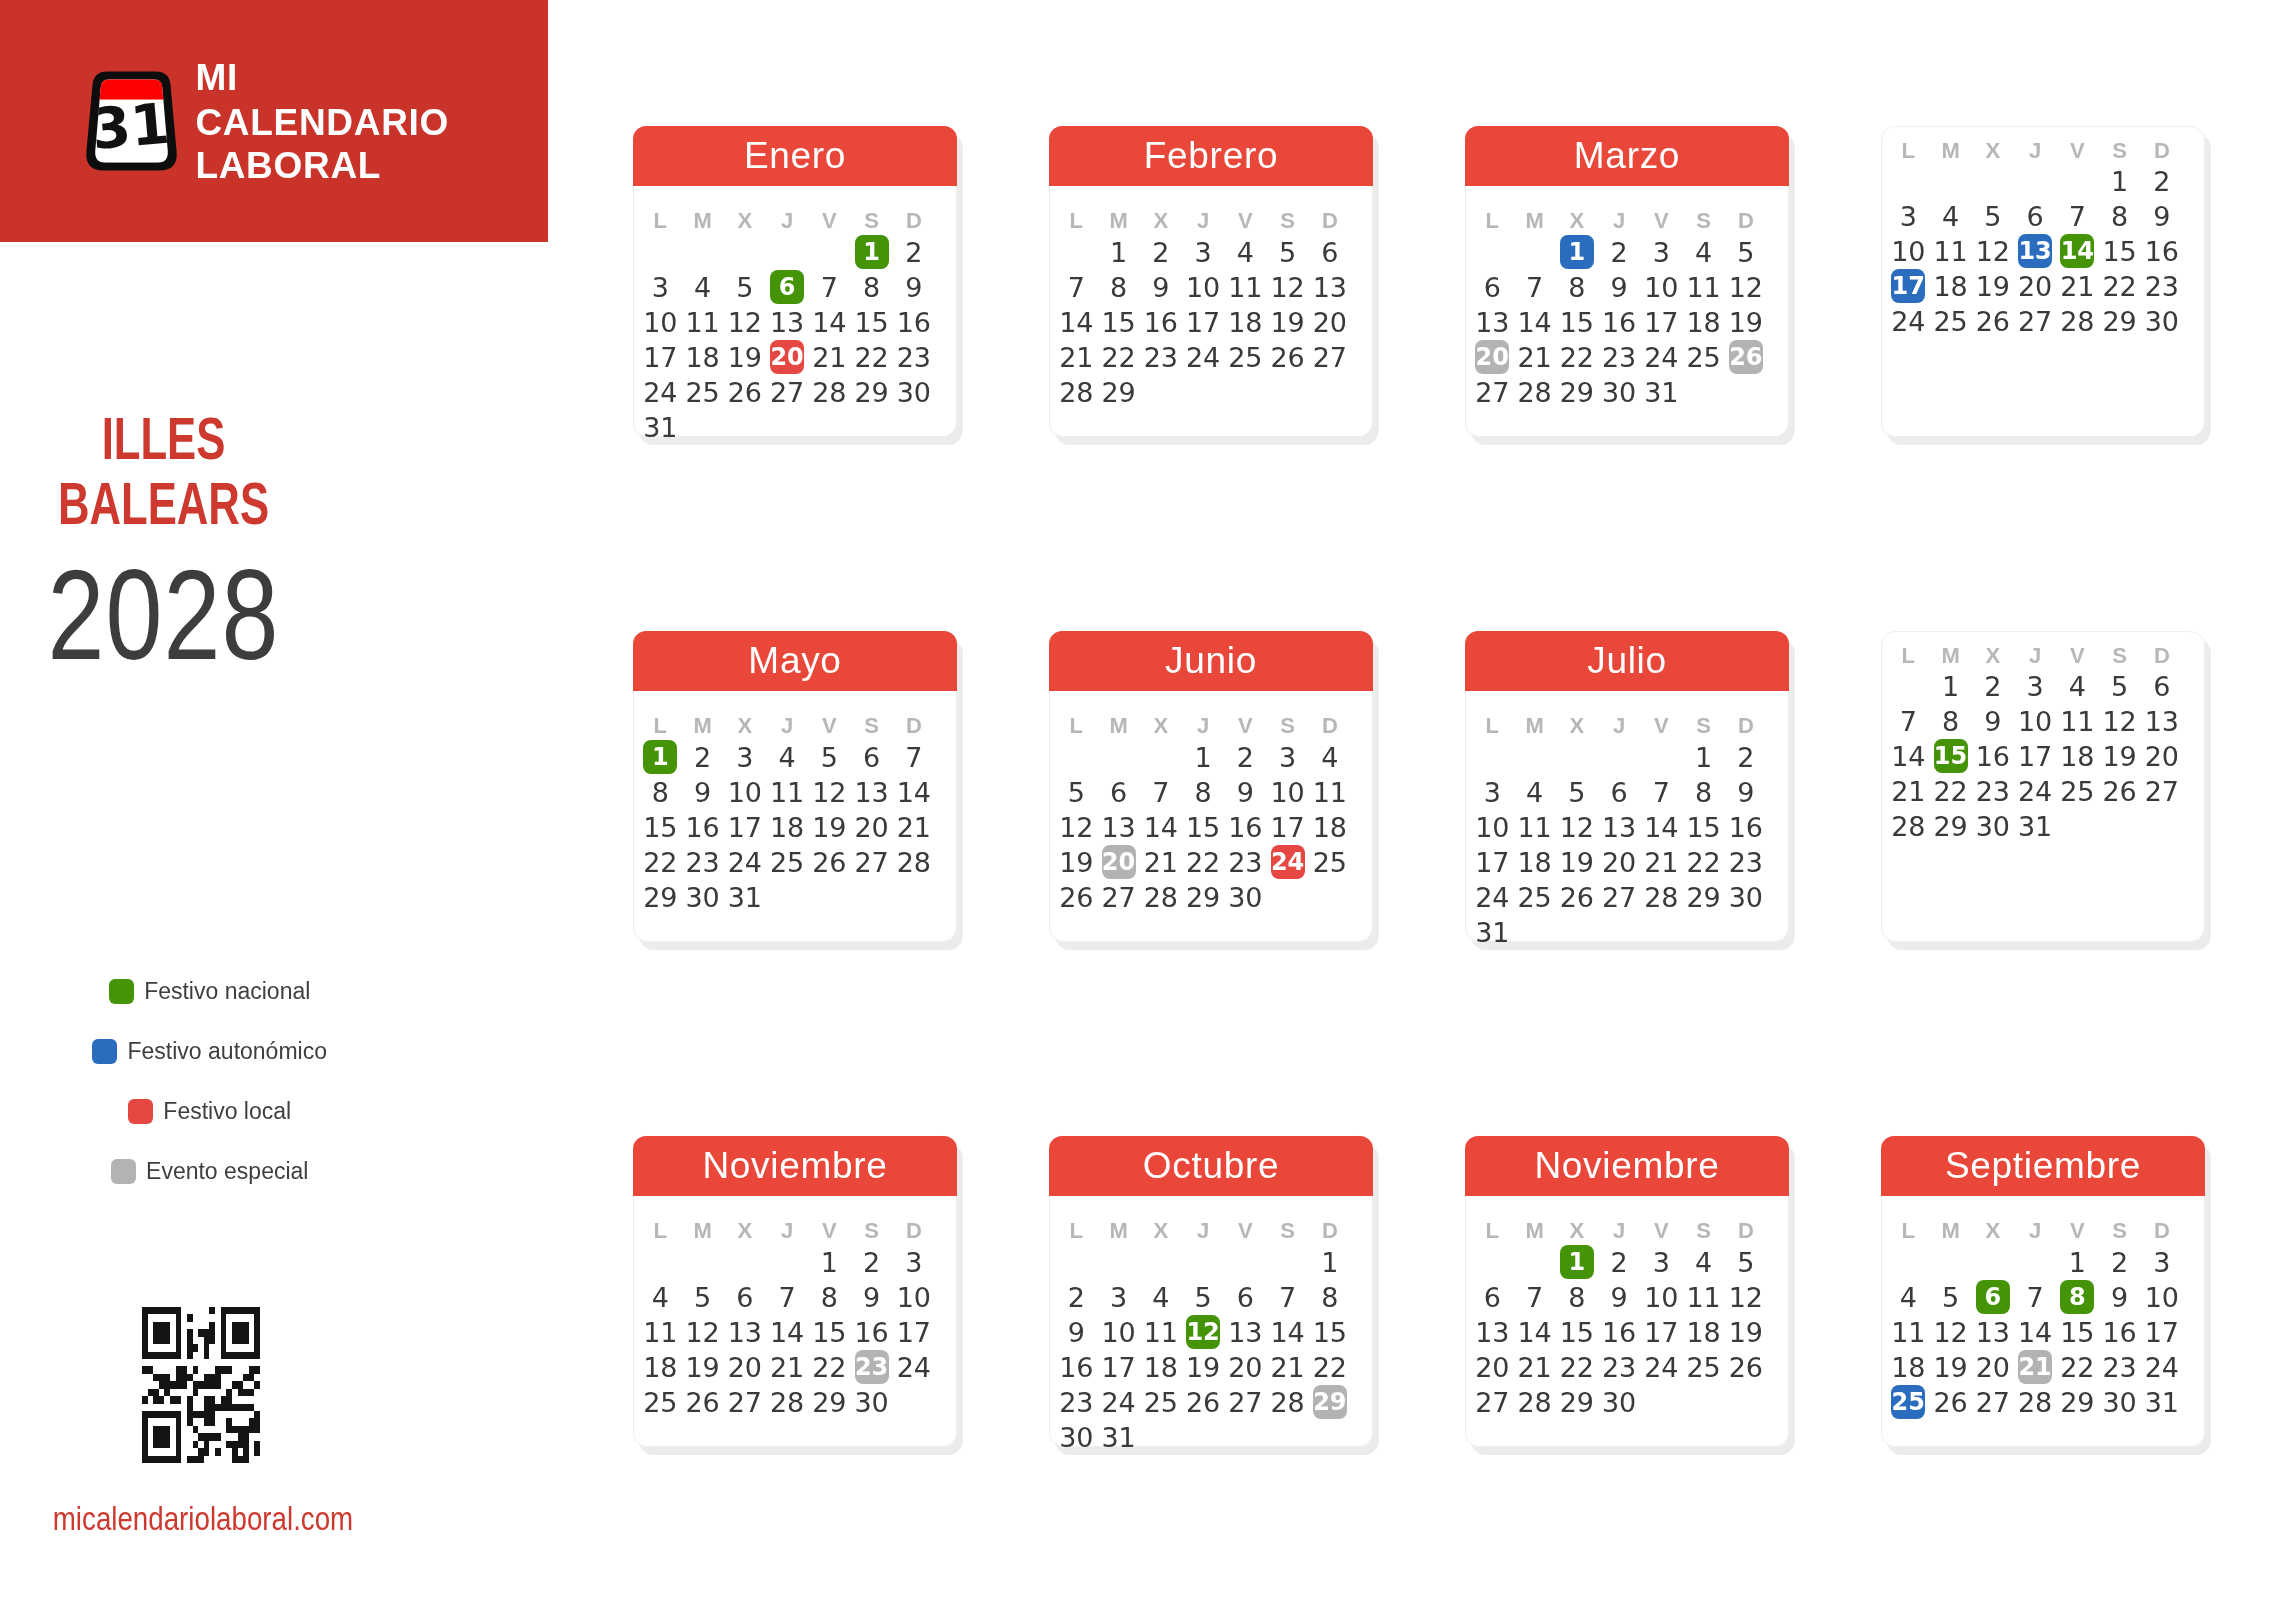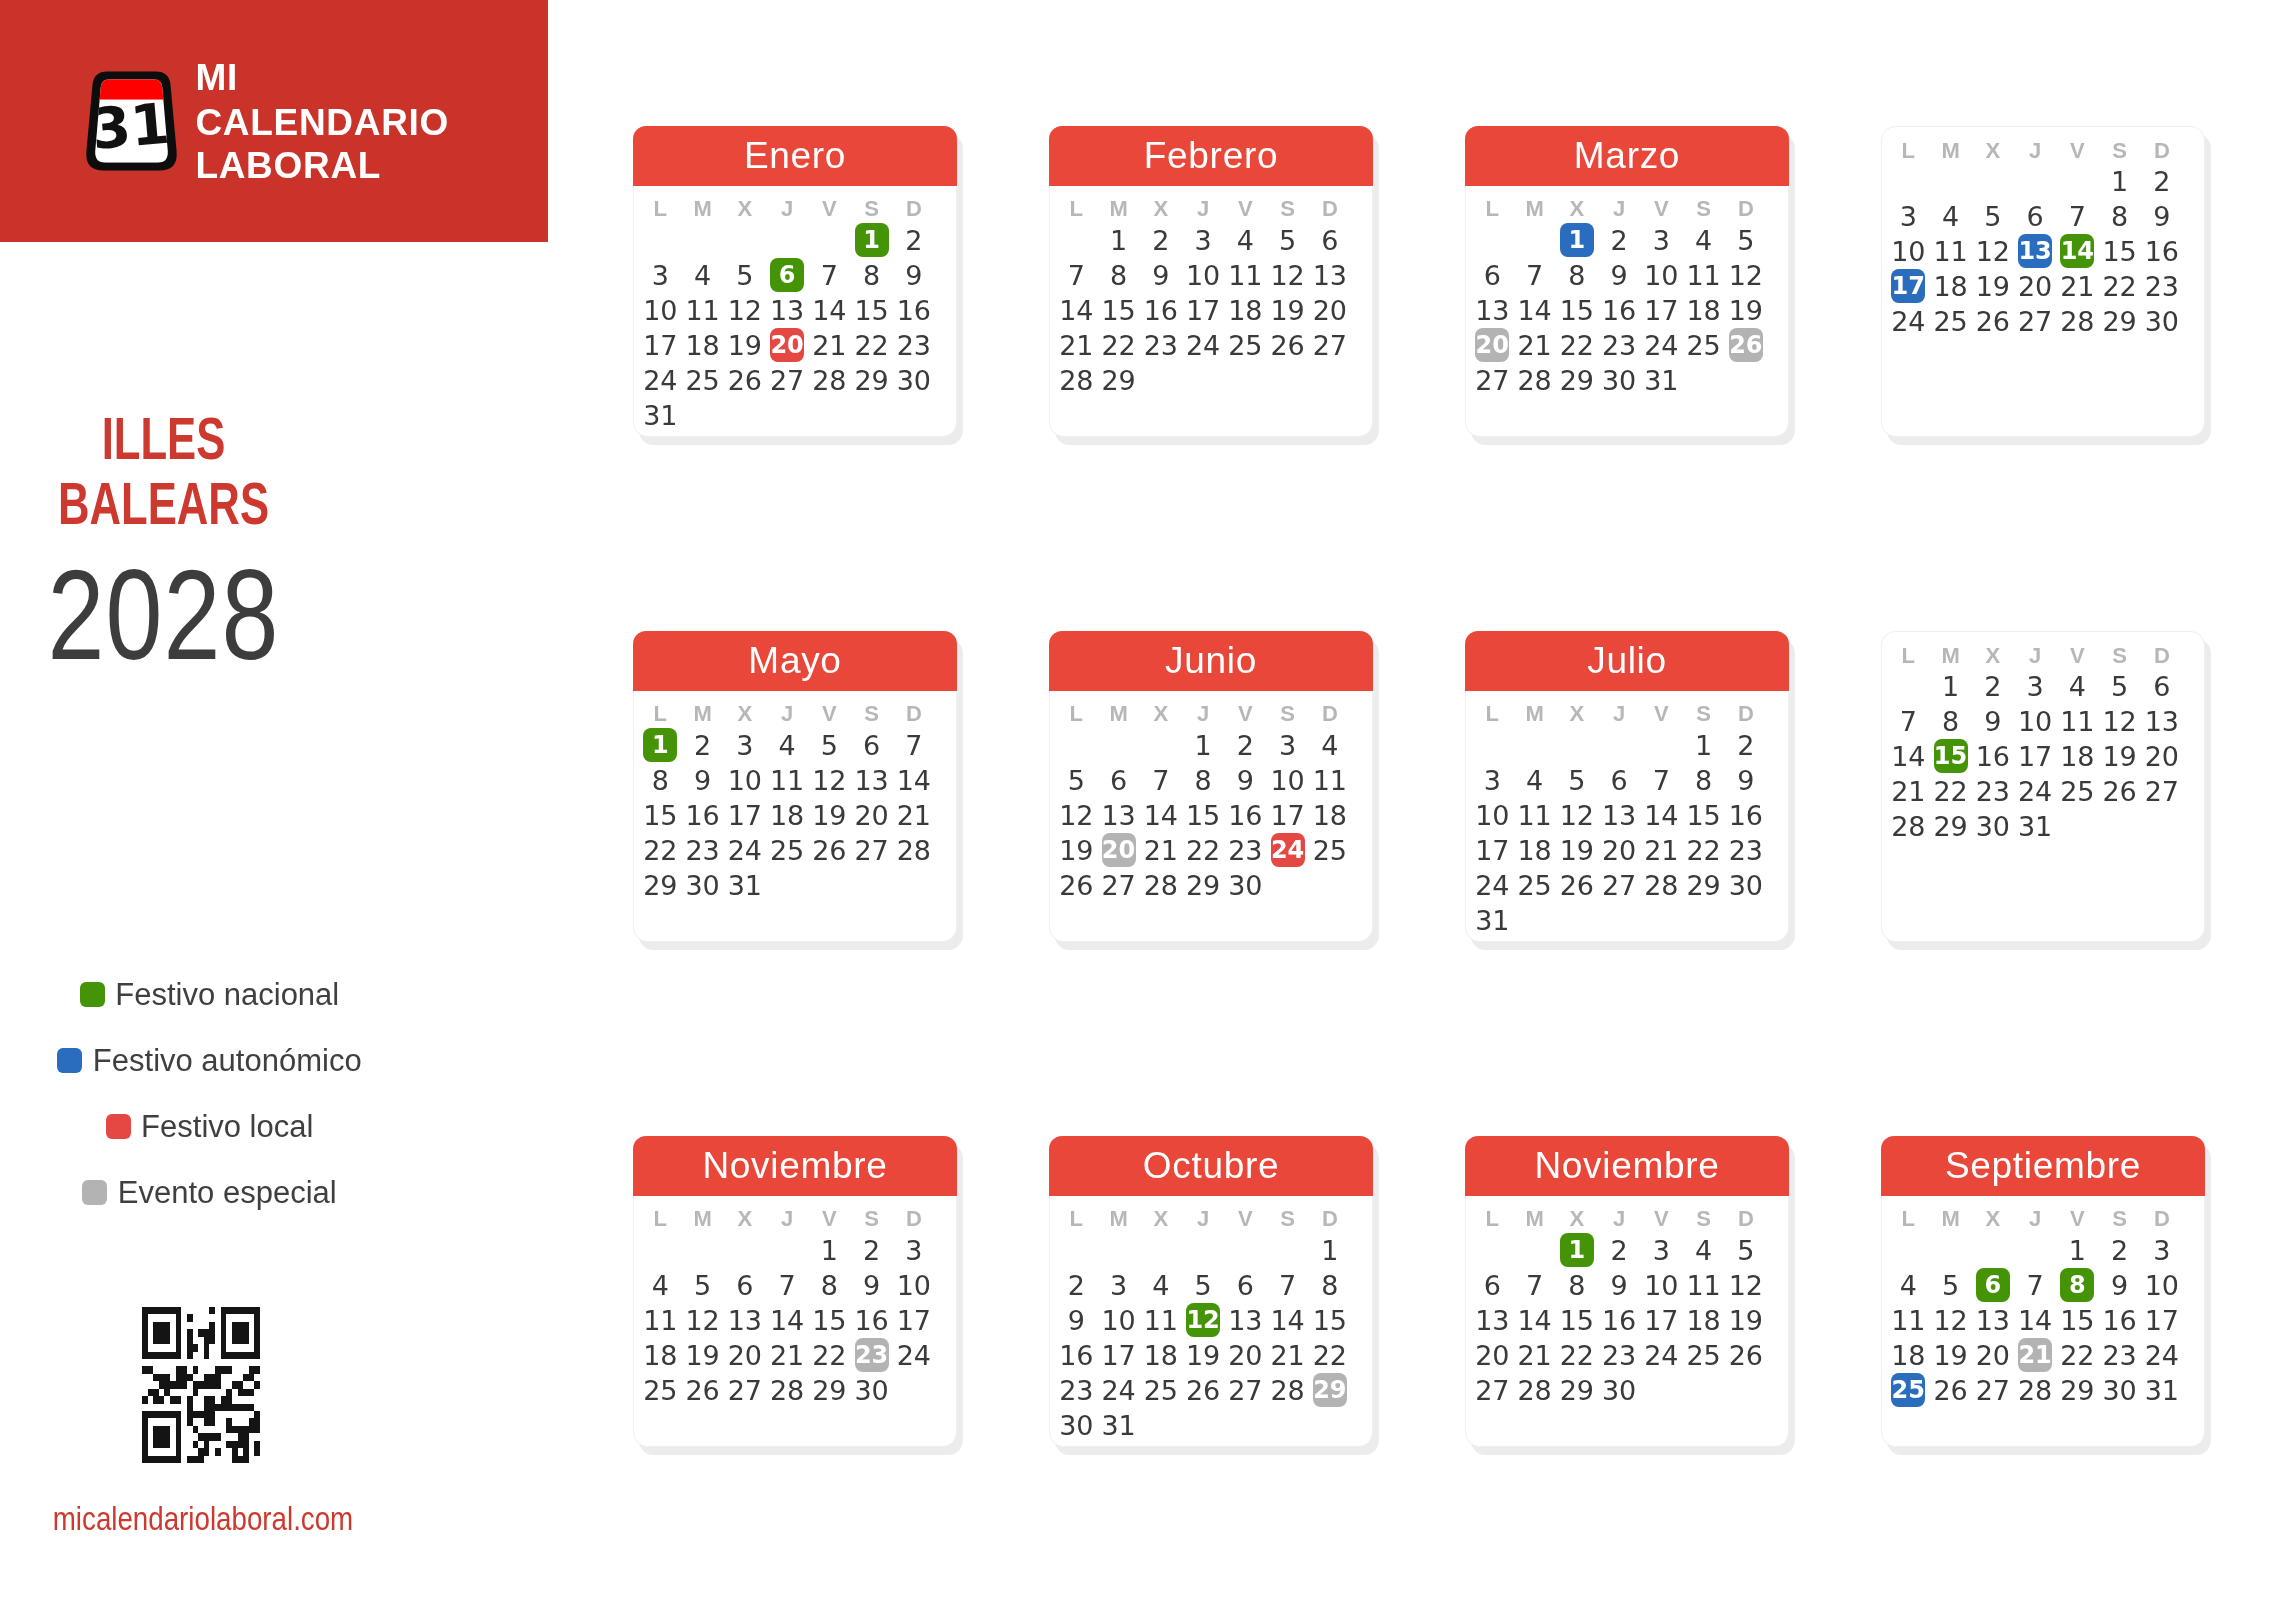--- a/index.html
+++ b/index.html
@@ -24,39 +24,39 @@
   }
   .year{
     position:absolute;left:0;top:551px;width:327px;text-align:center;
     color:#3d3d3d;font-size:128px;font-weight:400;line-height:1;
     transform:scaleX(0.80);transform-origin:50% 0;letter-spacing:1.3px;
   }
   .legend{
     position:absolute;left:0;top:979px;width:419px;
     display:flex;flex-direction:column;align-items:center;gap:35px;
   }
-  .legend-row{display:flex;align-items:center;gap:10.5px;font-size:31px;color:#3f3f3f;line-height:1;}
+  .legend-row{display:flex;align-items:center;gap:10.5px;font-size:23px;color:#3f3f3f;line-height:1;}
   .legend-swatch{width:25px;height:25px;border-radius:5.9px;flex:0 0 auto;}
   .qr{position:absolute;left:142px;top:1307px;width:118px;height:156px;}
   .url{
     position:absolute;left:0;top:1500px;width:406px;text-align:center;
     color:#cd392e;font-size:33px;transform:scaleX(0.84);transform-origin:50% 0;
   }
   
   .months{
     position:absolute;left:633px;top:126px;
     display:grid;grid-template-columns:repeat(4,324px);grid-auto-rows:311px;
     column-gap:92px;row-gap:194px;
   }
   .card{
     background:#ffffff;border:1.3px solid #efefef;border-radius:14.4px;
     box-shadow:5.9px 7.9px 0 #ececec;box-sizing:border-box;
   }
   .card-header{
-    height:60px;margin:-1.3px -1.3px 0 -1.3px;background:#e8473a;
+    height:60px;margin:-1.3px -1.3px 12px -1.3px;background:#e8473a;
     border-radius:13px 13px 0 0;color:#ffffff;font-size:37px;font-weight:500;
     display:flex;align-items:center;justify-content:center;letter-spacing:0.7px;
   }
   .wd-row{
     display:grid;grid-template-columns:repeat(7,1fr);
     padding:10.5px 21px 0 5.2px;
   }
   .wd{text-align:center;color:#b7b7b7;font-size:22px;font-weight:600;line-height:25px;}
   .days{
     display:grid;grid-template-columns:repeat(7,1fr);grid-auto-rows:35px;

